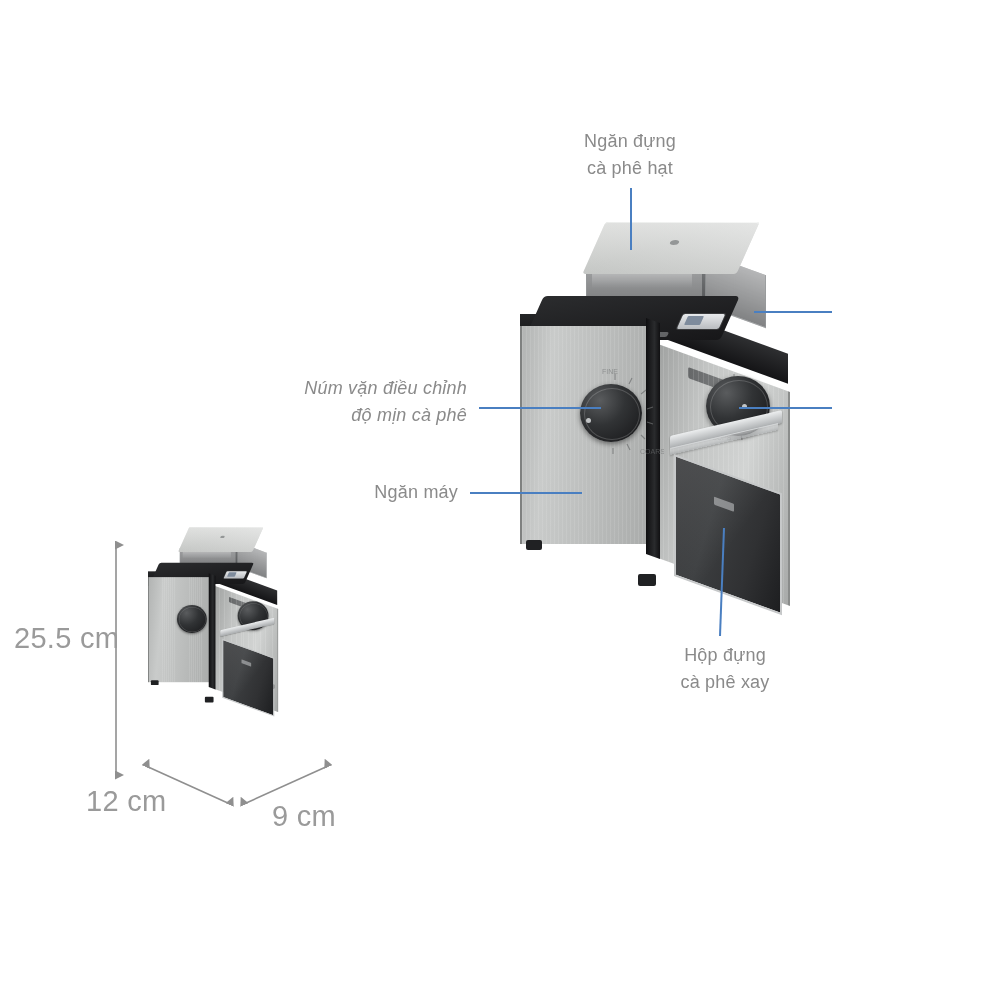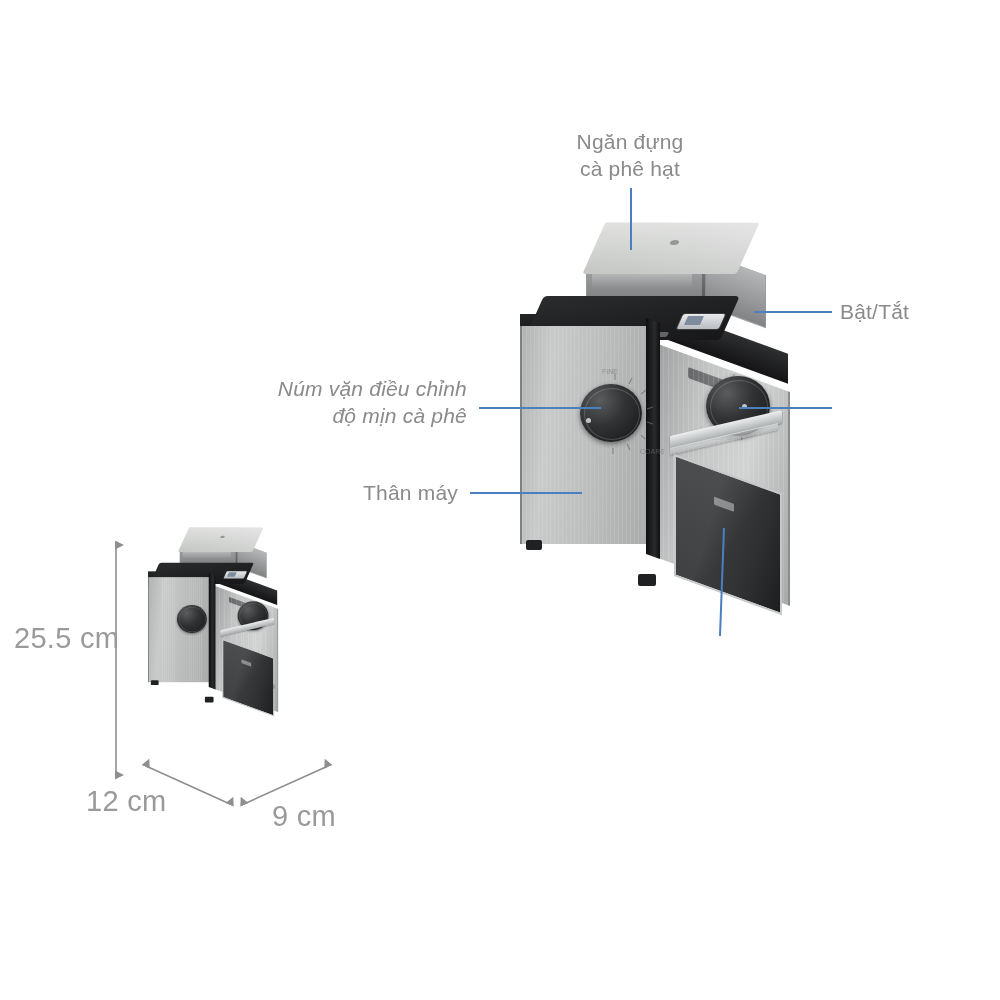--- a/index.html
+++ b/index.html
@@ -6,21 +6,21 @@
   body{
     width:1000px;height:1000px;background:#ffffff;
     font-family:"Liberation Sans","DejaVu Sans",sans-serif;
     position:relative;overflow:hidden;
     -webkit-font-smoothing:antialiased;
   }
   .stage{position:absolute;inset:0;}
 
   
   .label{
-    position:absolute;color:#8a8a8a;font-size:21px;line-height:27px;
+    position:absolute;color:#8a8a8a;font-size:18px;line-height:27px;
     white-space:pre-line;letter-spacing:.2px;
   }
   .label.r{text-align:right;}
   .label.c{text-align:center;}
   .label.l{text-align:left;}
 
   
   .conn{position:absolute;background:#4a7fc1;}
   .conn.h{height:2px;}
   .conn.v{width:2px;}
@@ -303,28 +303,29 @@
 
   <div class="conn h" style="left:470px;top:492px;width:112px;"></div>
 
   <svg class="conn" style="left:716px;top:528px;width:14px;height:108px;background:none;">
     <line x1="8" y1="0" x2="4" y2="108" stroke="#4a7fc1" stroke-width="2"></line>
   </svg>
 
   <div class="label c" style="left:530px;top:128px;width:200px;">Ngăn đựng
 cà phê hạt</div>
 
-  <div class="label l" style="left:840px;top:298px;width:160px;">Bật/Tắt</div>
 
   <div class="label r" style="left:224px;top:375px;width:243px;font-style:italic;">Núm vặn điều chỉnh
 độ mịn cà phê</div>
 
 
-  <div class="label r" style="left:288px;top:479px;width:170px;">Thân máy</div>
-
+  <div class="label r" style="left:288px;top:479px;width:170px;">Ngăn máy</div>
+
+  <div class="label c" style="left:632px;top:642px;width:186px;">Hộp đựng
+cà phê xay</div>
 
   <svg class="dimsvg" style="left:100px;top:535px;" width="34" height="250" viewBox="0 0 34 250">
     <defs>
       <marker id="ah-up" markerWidth="9" markerHeight="9" refX="4.5" refY="8" orient="auto" markerUnits="userSpaceOnUse">
         <path d="M4.5,0 L9,9 L0,9 Z" fill="#8f8f8f"></path>
       </marker>
       <marker id="ah-dn" markerWidth="9" markerHeight="9" refX="4.5" refY="8" orient="auto" markerUnits="userSpaceOnUse">
         <path d="M4.5,0 L9,9 L0,9 Z" fill="#8f8f8f"></path>
       </marker>
     </defs>

